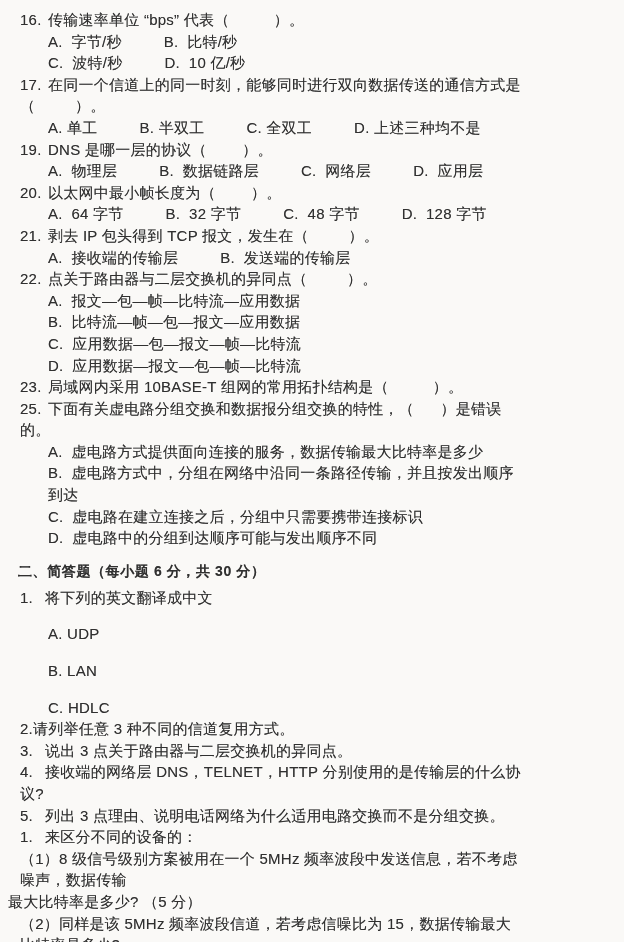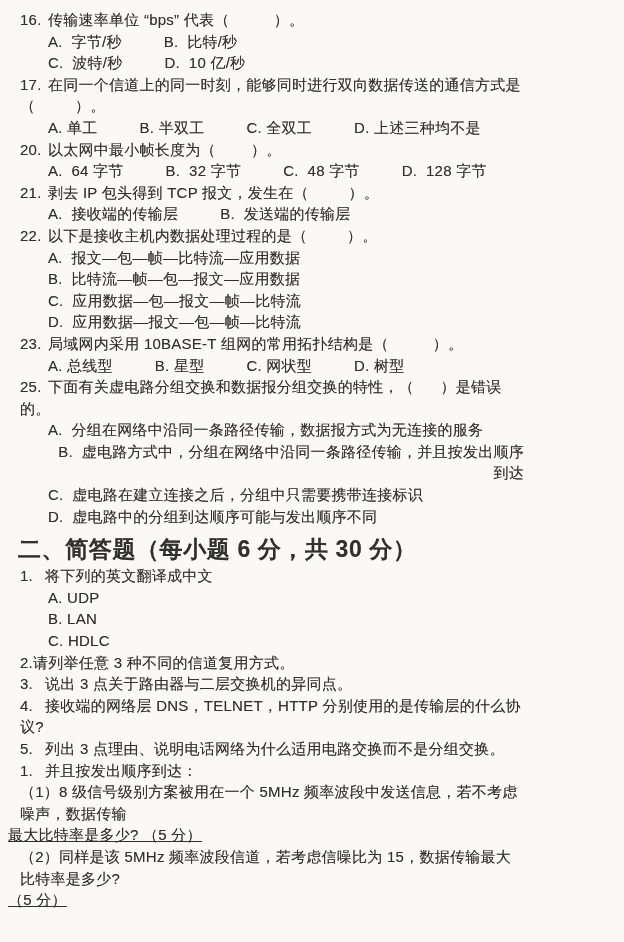--- a/index.html
+++ b/index.html
@@ -15,87 +15,90 @@
     font-family: "Liberation Sans", "DejaVu Sans", sans-serif;
     font-size: 15px;
     color: var(--ink, #303030);
     letter-spacing: 0.25px;
     text-shadow: 0 0 0.5px rgba(40,40,40,0.45);
   }
   .line { white-space: pre-wrap; line-height: 21.6px; min-height: 21.6px; }
   .qnum { display: inline-block; min-width: 28px; }
   .item-line .qnum { min-width: 25px; }
   .opts { padding-left: 28px; }
-  .opt { display: inline-block; margin-right: 42px; white-space: pre-wrap; text-align: right; }
+  .opt { display: inline-block; margin-right: 42px; white-space: pre-wrap; }
   .opt:last-child { margin-right: 0; }
-  .sub-line { padding-left: 28px; }
+  .sub-line { padding-left: 28px; margin-top: 15px; }
   .sec-header {
     font-weight: bold;
-    font-size: 23px;
+    font-size: 14px;
     line-height: 25px;
     margin: 10px 0 3px -2px;
     letter-spacing: 0.6px;
     white-space: pre-wrap;
   }
   .flush .qnum { min-width: 0; }
-  .outdent { margin-left: -12px; text-decoration: underline; }
+  .outdent { margin-left: -12px; }
   .sec-body { }
 </style>
 </head>
 <body>
 
 <div id="page">
   <div id="mcq">
       <div class="q-block">
         <div class="line q-line"><span class="qnum">16.</span><span class="stem">传输速率单位 “bps” 代表（          ）。</span></div>
         <div class="line opts"><span class="opt">A.  字节/秒</span><span class="opt">B.  比特/秒</span></div>
         <div class="line opts"><span class="opt">C.  波特/秒</span><span class="opt">D.  10 亿/秒</span></div>
       </div>
       <div class="q-block">
         <div class="line q-line"><span class="qnum">17.</span><span class="stem">在同一个信道上的同一时刻，能够同时进行双向数据传送的通信方式是（         ）。</span></div>
         <div class="line opts"><span class="opt">A. 单工</span><span class="opt">B. 半双工</span><span class="opt">C. 全双工</span><span class="opt">D. 上述三种均不是</span></div>
       </div>
       <div class="q-block">
+        <div class="line q-line"><span class="qnum">19.</span><span class="stem">DNS 是哪一层的协议（        ）。</span></div>
+        <div class="line opts"><span class="opt">A.  物理层</span><span class="opt">B.  数据链路层</span><span class="opt">C.  网络层</span><span class="opt">D.  应用层</span></div>
+      </div>
+      <div class="q-block">
         <div class="line q-line"><span class="qnum">20.</span><span class="stem">以太网中最小帧长度为（        ）。</span></div>
         <div class="line opts"><span class="opt">A.  64 字节</span><span class="opt">B.  32 字节</span><span class="opt">C.  48 字节</span><span class="opt">D.  128 字节</span></div>
       </div>
       <div class="q-block">
         <div class="line q-line"><span class="qnum">21.</span><span class="stem">剥去 IP 包头得到 TCP 报文，发生在（         ）。</span></div>
         <div class="line opts"><span class="opt">A.  接收端的传输层</span><span class="opt">B.  发送端的传输层</span></div>
       </div>
       <div class="q-block">
-        <div class="line q-line"><span class="qnum">22.</span><span class="stem">以下是接收主机内数据处理过程的是（         ）。</span></div>
+        <div class="line q-line"><span class="qnum">22.</span><span class="stem">点关于路由器与二层交换机的异同点（         ）。</span></div>
         <div class="line opts"><span class="opt">A.  报文—包—帧—比特流—应用数据</span><span class="opt">B.  比特流—帧—包—报文—应用数据</span></div>
         <div class="line opts"><span class="opt">C.  应用数据—包—报文—帧—比特流</span><span class="opt">D.  应用数据—报文—包—帧—比特流</span></div>
       </div>
       <div class="q-block">
         <div class="line q-line"><span class="qnum">23.</span><span class="stem">局域网内采用 10BASE-T 组网的常用拓扑结构是（          ）。</span></div>
-        <div class="line opts"><span class="opt">A. 总线型</span><span class="opt">B. 星型</span><span class="opt">C. 网状型</span><span class="opt">D. 树型</span></div>
       </div>
       <div class="q-block">
         <div class="line q-line"><span class="qnum">25.</span><span class="stem">下面有关虚电路分组交换和数据报分组交换的特性，（      ）是错误的。</span></div>
-        <div class="line opts"><span class="opt">A.  分组在网络中沿同一条路径传输，数据报方式为无连接的服务</span></div>
+        <div class="line opts"><span class="opt">A.  虚电路方式提供面向连接的服务，数据传输最大比特率是多少</span></div>
         <div class="line opts"><span class="opt">B.  虚电路方式中，分组在网络中沿同一条路径传输，并且按发出顺序到达</span></div>
         <div class="line opts"><span class="opt">C.  虚电路在建立连接之后，分组中只需要携带连接标识</span></div>
         <div class="line opts"><span class="opt">D.  虚电路中的分组到达顺序可能与发出顺序不同</span></div>
       </div>
     </div>
 
   <div class="sec-header">二、简答题（每小题 6 分，共 30 分）</div>
   <div id="sec2" class="sec-body">
       <div class="line item-line"><span class="qnum">1.</span><span class="stem">将下列的英文翻译成中文</span></div>
       <div class="line sub-line"><span class="sub-text">A. UDP</span></div>
       <div class="line sub-line"><span class="sub-text">B. LAN</span></div>
       <div class="line sub-line"><span class="sub-text">C. HDLC</span></div>
       <div class="line item-line flush"><span class="qnum">2.</span><span class="stem">请列举任意 3 种不同的信道复用方式。</span></div>
       <div class="line item-line"><span class="qnum">3.</span><span class="stem">说出 3 点关于路由器与二层交换机的异同点。</span></div>
       <div class="line item-line"><span class="qnum">4.</span><span class="stem">接收端的网络层 DNS，TELNET，HTTP 分别使用的是传输层的什么协议?</span></div>
       <div class="line item-line"><span class="qnum">5.</span><span class="stem">列出 3 点理由、说明电话网络为什么适用电路交换而不是分组交换。</span></div>
     </div>
 
   <div id="sec3" class="sec-body">
-      <div class="line item-line"><span class="qnum">1.</span><span class="stem">并且按发出顺序到达：</span></div>
+      <div class="line item-line"><span class="qnum">1.</span><span class="stem">来区分不同的设备的：</span></div>
       <div class="line item-line"><span class="stem">（1）8 级信号级别方案被用在一个 5MHz 频率波段中发送信息，若不考虑噪声，数据传输</span></div>
       <div class="line item-line outdent"><span class="stem">最大比特率是多少? （5 分）</span></div>
       <div class="line item-line"><span class="stem">（2）同样是该 5MHz 频率波段信道，若考虑信噪比为 15，数据传输最大比特率是多少?</span></div>
       <div class="line item-line outdent"><span class="stem">（5 分）</span></div>
     </div>
 </div>
 
 </body></html>

